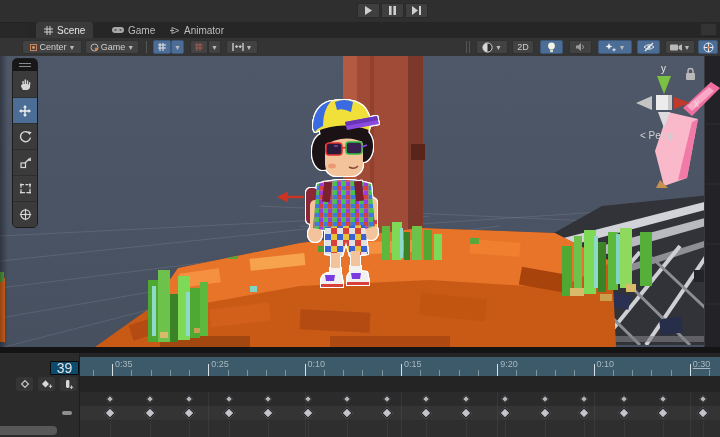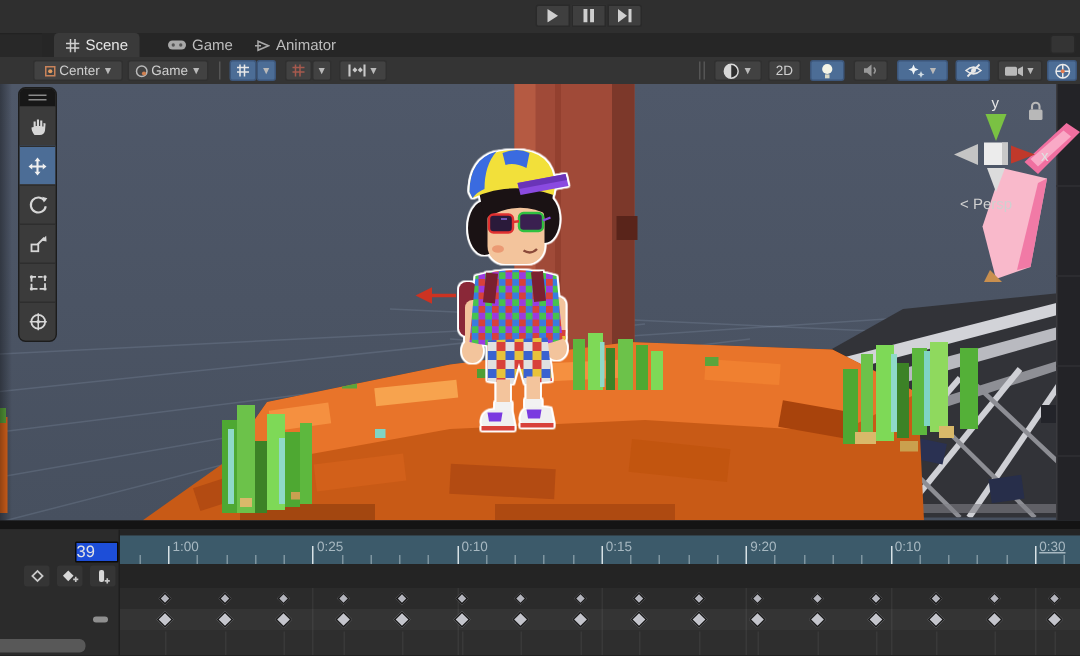--- a/index.html
+++ b/index.html
@@ -56,22 +56,22 @@
   
   #tl-sep{left:0;top:347px;width:720px;height:6px;background:#141414;}
   #timeline{left:0;top:353px;width:720px;height:84px;background:#2e2e2e;}
   #tl-topstrip{left:80px;top:353px;width:640px;height:4px;background:#242424;}
   #tl-ruler{left:80px;top:357px;width:640px;height:19px;background:#3c5a6a;}
   #tl-gap{left:80px;top:376px;width:640px;height:16px;background:#242424;}
   #tl-row1{left:80px;top:392px;width:640px;height:14px;background:#2b2b2b;}
   #tl-row2{left:80px;top:406px;width:640px;height:14px;background:#343434;}
   #tl-bottom{left:80px;top:420px;width:640px;height:17px;background:#2e2e2e;}
   #tl-left{left:0;top:353px;width:80px;height:84px;background:#2b2b2b;border-right:1px solid #1e1e1e;box-sizing:border-box;}
-  #frame-field{position:absolute;left:50px;top:8px;width:27px;height:12px;background:#1d4ed8;border:1px solid #0a0a0a;
-     color:#e3e3e3;font-size:11px;line-height:12px;border-radius:1px;}
+  #frame-field{position:absolute;left:50px;top:8px;width:27px;height:12px;background:#0c4a6e;border:1px solid #0a0a0a;
+     color:#e3e3e3;font-size:14px;text-align:center;line-height:12px;border-radius:1px;}
   .tl-btn{position:absolute;top:24px;width:17px;height:14px;background:#353535;border-radius:2px;
      display:flex;align-items:center;justify-content:center;}
   #tl-dash{position:absolute;left:62px;top:58px;width:10px;height:4px;background:#8f8f8f;border-radius:2px;}
   #tl-scroll{position:absolute;left:-4px;top:73px;width:61px;height:9px;background:#585858;border-radius:4px;}
 
   .tickM{position:absolute;width:1px;background:#d8e2e6;}
   .tickm{position:absolute;width:1px;background:#7f95a0;}
   .ticklab{position:absolute;color:#a7b8c1;font-size:9px;white-space:nowrap;}
   .gridv{position:absolute;width:1px;background:rgba(255,255,255,0.055);}
   .kf{position:absolute;background:#b9bac2;border:1px solid #1c1c1c;transform:rotate(45deg);box-sizing:border-box;}
@@ -519,21 +519,21 @@
   <div class="abs" id="timeline"></div>
   <div class="abs" id="tl-topstrip"></div>
   <div class="abs" id="tl-ruler"></div>
   <div class="abs" id="tl-gap"></div>
   <div class="abs" id="tl-row1"></div>
   <div class="abs" id="tl-row2"></div>
   <div class="abs" id="tl-bottom"></div>
   <div class="abs" id="tl-marks" style="left:0;top:353px;width:720px;height:84px;pointer-events:none;">
       <div class="tickm" style="left: 92.74px; top: 17px; height: 6px;"></div>
       <div class="tickM" style="left: 112px; top: 11px; height: 12px;"></div>
-      <span class="ticklab" style="left: 115px; top: 6px;">1:00</span>
+      <span class="ticklab" style="left: 115px; top: 6px;">0:35</span>
       <div class="tickm" style="left: 131.26px; top: 17px; height: 6px;"></div>
       <div class="tickm" style="left: 150.52px; top: 17px; height: 6px;"></div>
       <div class="tickm" style="left: 169.78px; top: 17px; height: 6px;"></div>
       <div class="tickm" style="left: 189.04px; top: 17px; height: 6px;"></div>
       <div class="tickM" style="left: 208.3px; top: 11px; height: 12px;"></div>
       <span class="ticklab" style="left: 211.3px; top: 6px;">0:25</span>
       <div class="gridv" style="left: 208.3px; top: 39px; height: 45px;"></div>
       <div class="tickm" style="left: 227.56px; top: 17px; height: 6px;"></div>
       <div class="tickm" style="left: 246.82px; top: 17px; height: 6px;"></div>
       <div class="tickm" style="left: 266.08px; top: 17px; height: 6px;"></div>

